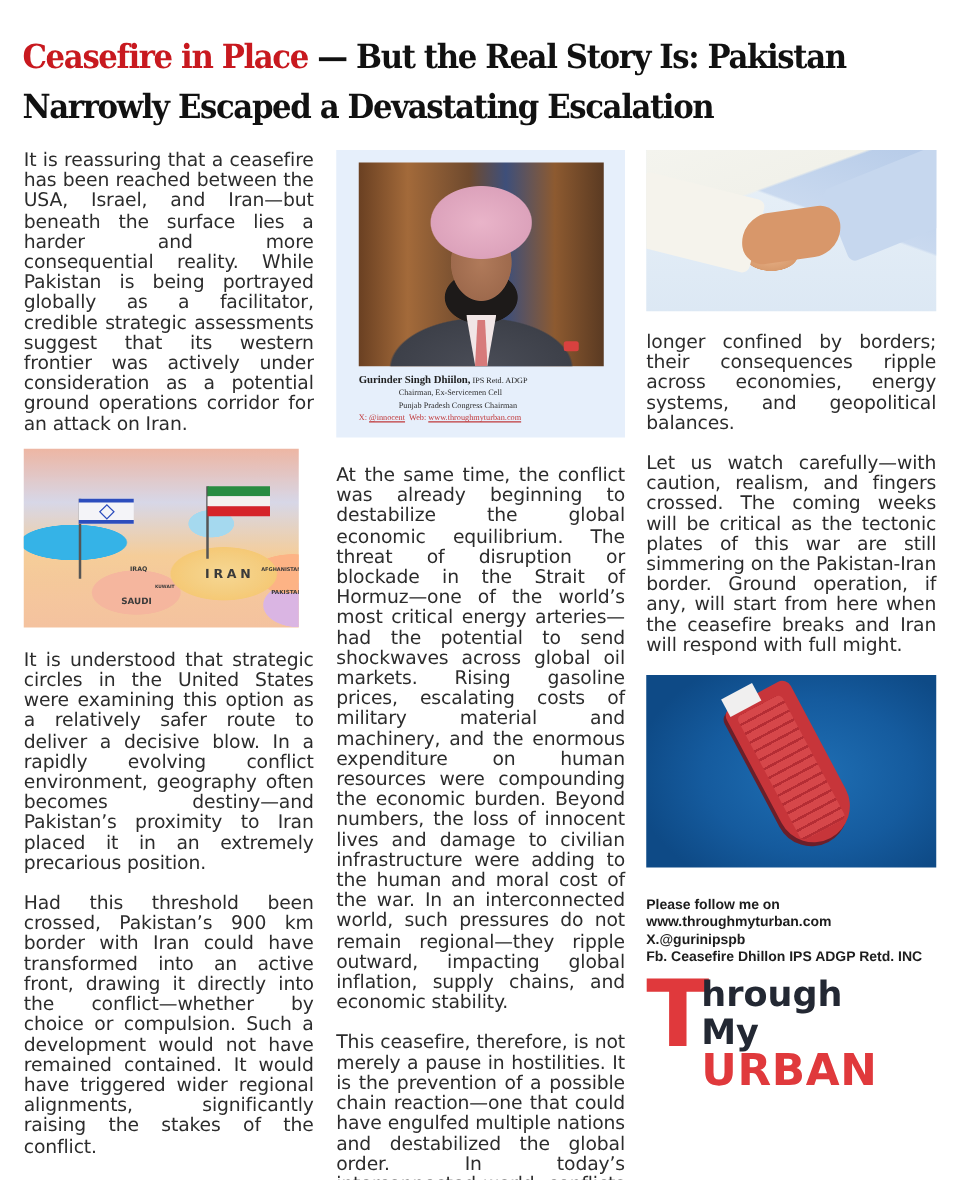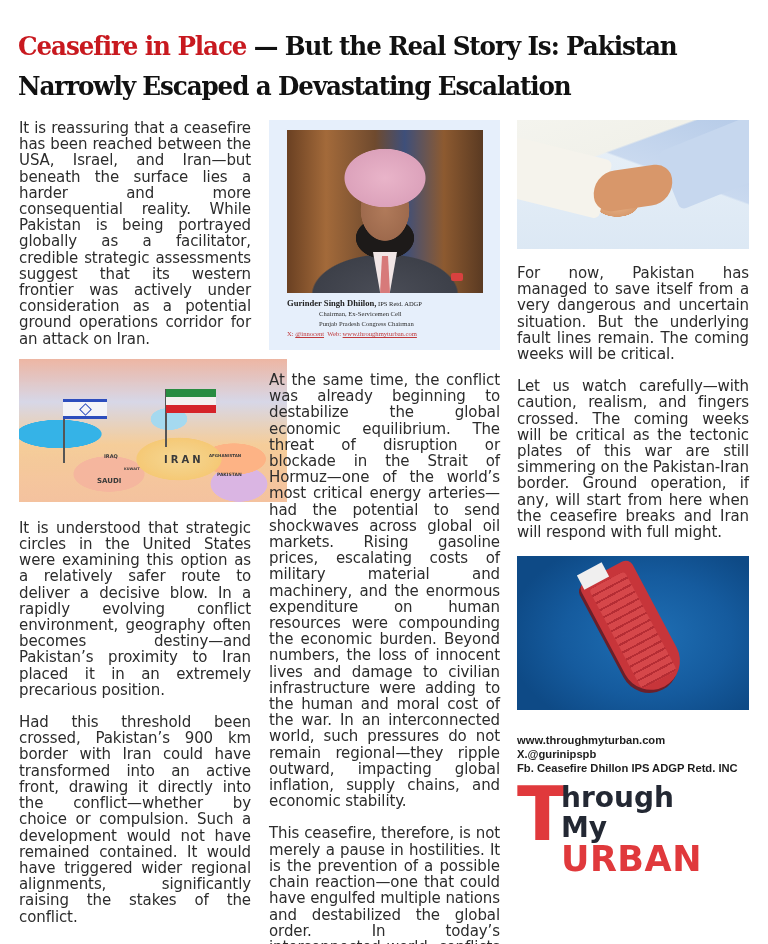--- a/index.html
+++ b/index.html
@@ -12,21 +12,21 @@
   .col1 { left: 19px; top: 120px; width: 232px; }
   .col2 { left: 269px; top: 120px; width: 231px; }
   .col3 { left: 517px; top: 120px; width: 232px; }
 
   p.body { margin: 0; font-size: 15px; line-height: 16.2px; text-align: justify; color: #2c2c2c; letter-spacing: -0.1px; }
   p.body + p.body { margin-top: 16px; }
 
   .img { position: relative; overflow: hidden; }
 
   
-  .map { width: 268px; height: 143px; margin-top: 12px; margin-bottom: 18px;
+  .map { width: 220px; height: 143px; margin-top: 12px; margin-bottom: 18px;
     background:
       radial-gradient(ellipse 30px 18px at 150px 60px, #a9d8ec 0%, #a9d8ec 60%, transparent 62%),
       radial-gradient(ellipse 60px 30px at 160px 100px, #f3d79a 0%, #f1c97e 70%, transparent 72%),
       radial-gradient(ellipse 50px 25px at 90px 115px, #f0b7a1 0%, #f0b7a1 70%, transparent 72%),
       radial-gradient(ellipse 45px 22px at 215px 100px, #f7b48a 0%, #f7b48a 70%, transparent 72%),
       radial-gradient(ellipse 40px 25px at 220px 125px, #d8b6e0 0%, #d8b6e0 70%, transparent 72%),
       radial-gradient(ellipse 60px 20px at 40px 75px, #3eb1e0 0%, #3eb1e0 70%, transparent 72%),
       linear-gradient(180deg, #e9b7a6 0%, #d7d7e6 30%, #f2cd9e 60%, #f0c3a3 100%);
     filter: saturate(1.1);
   }
@@ -138,30 +138,31 @@
   </div>
 </div>
 
 <div class="col col3">
   <div class="img handshake">
     <div class="sleeve-left"></div>
     <div class="sleeve-right"></div>
     <div class="hands"></div>
   </div>
 
-  <p class="body">For now, Pakistan has managed to save itself from a very dangerous and uncertain situation. But the underlying fault lines remain. The coming weeks will be critical.</p>
+  <p class="body">longer confined by borders; their consequences ripple across economies, energy systems, and geopolitical balances.</p>
   <p class="body">Let us watch carefully—with caution, realism, and fingers crossed. The coming weeks will be critical as the tectonic plates of this war are still simmering on the Pakistan-Iran border. Ground operation, if any, will start from here when the ceasefire breaks and Iran will respond with full might.</p>
 
   <div class="img ship">
     <div class="hull"></div>
     <div class="deck"></div>
     <div class="bridge"></div>
   </div>
 
   <div class="follow">
+    <div>Please follow me on</div>
     <div>www.throughmyturban.com</div>
     <div>X.@gurinipspb</div>
     <div>Fb. Ceasefire Dhillon IPS ADGP Retd.  INC</div>
   </div>
 
   <div class="logo">
     <span class="bigT">T</span>
     <span class="through">hrough My</span>
     <span class="urban">URBAN</span>
   </div>

